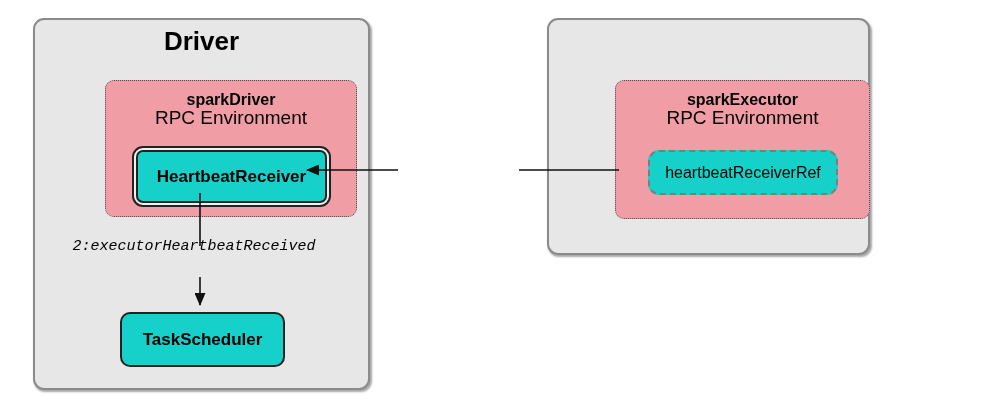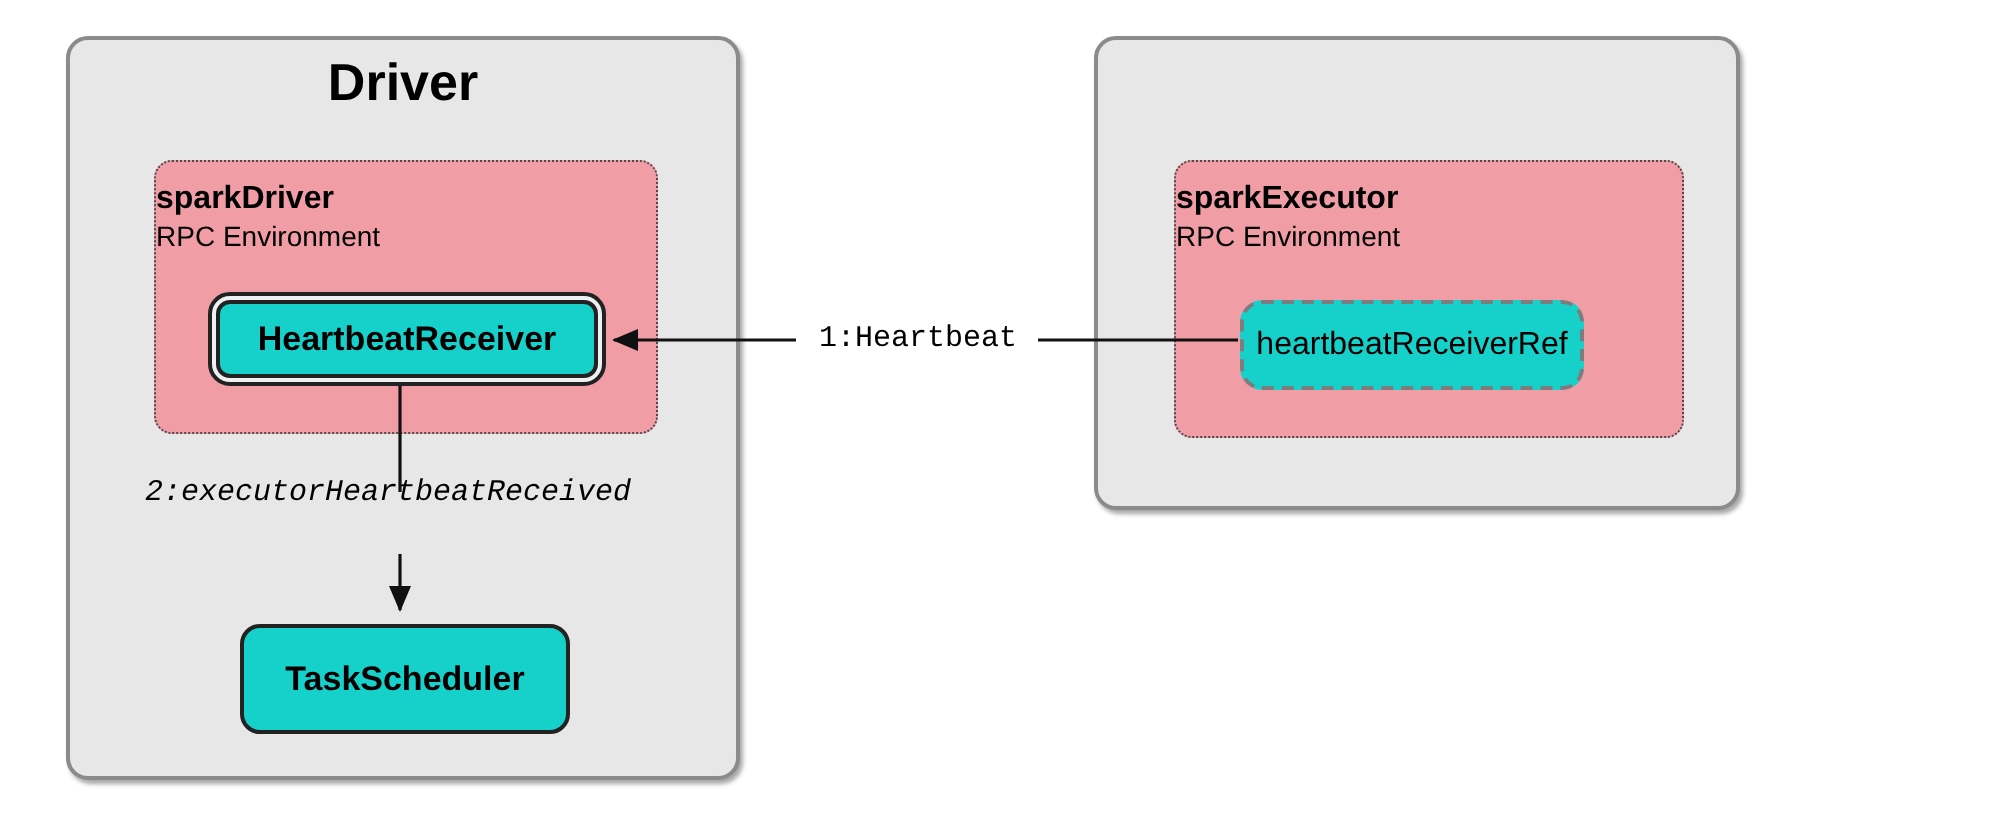--- a/index.html
+++ b/index.html
@@ -23,32 +23,34 @@
   .container-title{
     padding-top:9px;text-align:center;
     font-size:26px;font-weight:bold;line-height:24px;
   }
   .env-box{
     position:absolute;
     background:var(--env-fill,#f09da6);
     border:1.5px dotted var(--env-border,#4a4a4a);
     border-radius:9px;
     box-sizing:border-box;
+    text-align:center;
+    margin-left:28px;
   }
   .spark-driver{left:42px;top:60px;width:252px;height:137px;}
   .spark-executor{left:38px;top:60px;width:255px;height:139px;}
   .env-name{padding-top:9px;font-size:16px;font-weight:bold;line-height:20px;}
-  .env-subtitle{font-size:14px;line-height:16px;}
+  .env-subtitle{font-size:19px;line-height:16px;}
   .node{
     position:absolute;display:flex;align-items:center;justify-content:center;
     background:var(--node-fill,#16d0ca);
     box-sizing:border-box;
   }
   .double-border{
-    left:26px;top:65px;width:199px;height:47px;
+    left:26px;top:65px;width:199px;height:61px;
     background:#edf1f1;
     border:2px solid var(--node-border,#222);
     border-radius:11px;
     padding:2px;
   }
   .double-border .node-inner{
     width:100%;height:100%;
     display:flex;align-items:center;justify-content:center;
     background:var(--node-fill,#16d0ca);
     border:2px solid var(--node-border,#222);
@@ -56,21 +58,21 @@
     font-size:17px;font-weight:bold;
     box-sizing:border-box;
   }
   .task-scheduler{
     left:85px;top:292px;width:165px;height:55px;
     border:2px solid var(--node-border,#222);
     border-radius:10px;
     font-size:17px;font-weight:bold;
   }
   .ref-node{
-    left:32px;top:69px;width:172px;height:45px;
+    left:32px;top:69px;width:190px;height:45px;
     border:2px dashed var(--ref-border,#7d7d7d);
     border-radius:11px;
     font-size:16px;
   }
   .arrows{position:absolute;left:0;top:0;pointer-events:none;}
   .arrows line{stroke:var(--arrow,#111);stroke-width:1.6;}
   .arrows .ah{fill:var(--arrow,#111);}
   .msg-label{
     position:absolute;text-align:center;
     font-family:"Liberation Mono","DejaVu Sans Mono",monospace;
@@ -118,16 +120,15 @@
       </marker>
     </defs>
 
     <line x1="398" y1="170" x2="307" y2="170" marker-end="url(#ah)"></line>
     <line x1="519" y1="170" x2="619" y2="170"></line>
 
     <line x1="200" y1="193" x2="200" y2="246"></line>
     <line x1="200" y1="277" x2="200" y2="305" marker-end="url(#ah)"></line>
   </svg>
 
-  <div class="msg-label msg1">1:Heartbeat</div>
   <div class="msg-label msg2">2:executorHeartbeatReceived</div>
 
 </div>
 
 </body></html>

